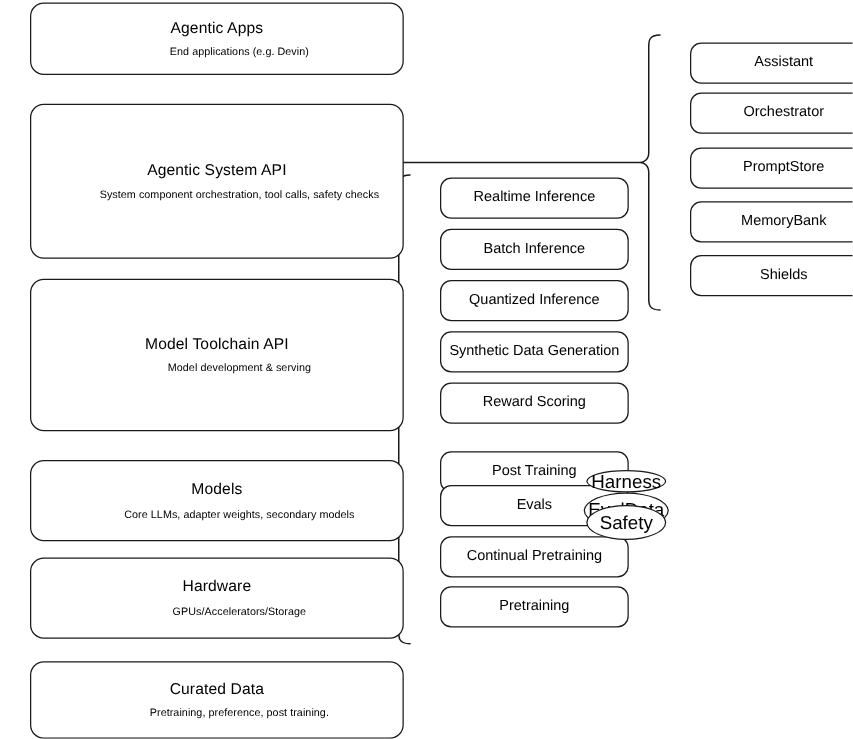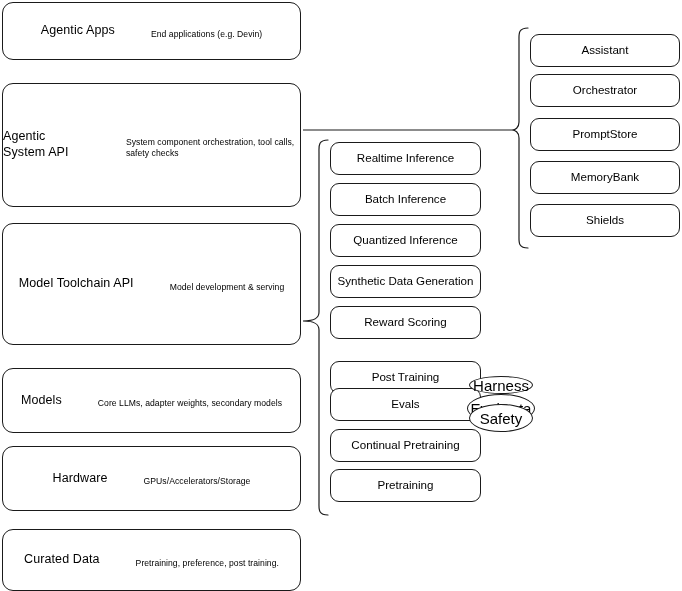--- a/index.html
+++ b/index.html
@@ -20,25 +20,26 @@
     left: 0; top: 0;
     width: 682px;
     height: 591px;
   }
   .node {
     position: absolute;
     box-sizing: border-box;
     border: 1.3px solid #1a1a1a;
     background: #ffffff;
     display: flex;
-    flex-direction: row;
+    flex-direction: column;
     align-items: center;
     justify-content: center;
     text-align: left;
     line-height: 1.25;
+    margin-left: 22px;
   }
   
   .layer {
     border-radius: 11px;
     left: 2px;
     width: 299px;
   }
   .layer .title {
     font-size: 12.5px;
     letter-spacing: 0.1px;

